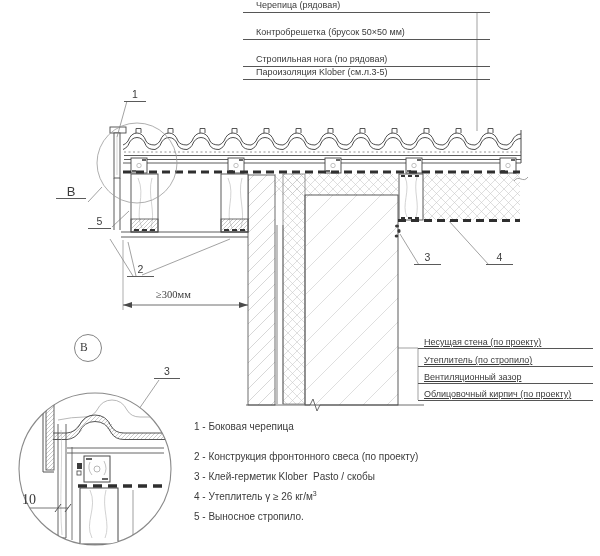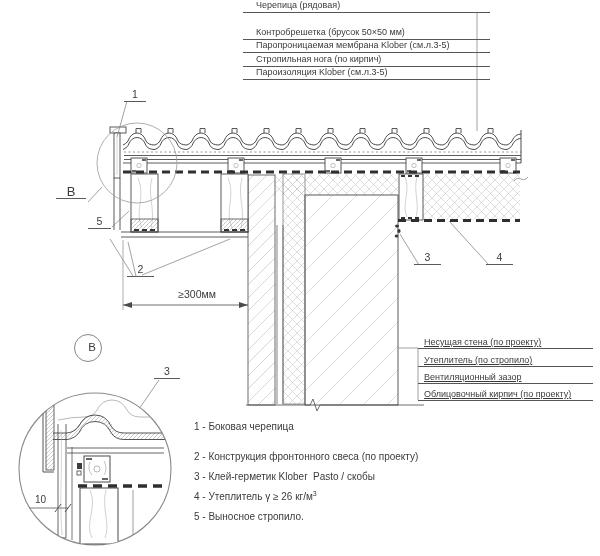--- a/index.html
+++ b/index.html
@@ -9,21 +9,21 @@
   .crow{position:absolute;left:243px;width:234px;height:13px;line-height:13px;
         border-bottom:1px solid #565656;font-size:9px;padding-left:13px;
         white-space:nowrap;overflow:visible;}
   .wrow{position:absolute;left:418px;width:174px;height:13px;line-height:14px;
         border-bottom:1px solid #565656;font-size:9px;padding-left:6px;white-space:nowrap;text-decoration:underline;}
   .lrow{position:absolute;left:194px;height:14px;line-height:14px;font-size:10px;
         white-space:pre;}
   .lrow sup{font-size:7px;}
   .cnum{position:absolute;text-align:center;font-size:10.5px;height:13px;line-height:13px;
         border-bottom:1px solid #5a5a5a;}
-  .plain{position:absolute;text-align:right;font-size:10.5px;height:13px;line-height:13px;}
+  .plain{position:absolute;text-align:left;font-size:10.5px;height:13px;line-height:13px;font-family:Liberation Serif, serif;}
   .viewlbl{font-size:13px;}
 </style>
 </head>
 <body>
 
 <div class="stage">
 
 <svg width="600" height="556" viewBox="0 0 600 556">
   <defs>
     <pattern id="xh" width="9" height="9" patternUnits="userSpaceOnUse">
@@ -205,39 +205,38 @@
       <g>
         <path d="M24,508 H68" stroke="#555" stroke-width="0.8" fill="none"></path>
         <path d="M55,512 L61,504 M65,512 L71,504" stroke="#555" stroke-width="1" fill="none"></path>
       </g>
     </g>
   </g>
 </svg>
 
 <div class="crow" style="top:-1px"><span>Черепица (рядовая)</span></div>
 <div class="crow" style="top:25.5px"><span>Контробрешетка (брусок 50×50 мм)</span></div>
-<div class="crow" style="top:39px"><span>Паропроницаемая мембрана Klober (см.л.3-5)</span></div>
-<div class="crow" style="top:52.5px"><span>Стропильная нога (по кирпич)</span></div>
+<div class="crow" style="top:52.5px"><span>Стропильная нога (по рядовая)</span></div>
 <div class="crow" style="top:66px"><span>Пароизоляция Klober (см.л.3-5)</span></div>
 
 <div class="wrow" style="top:335px"><span>Несущая стена (по проекту)</span></div>
 <div class="wrow" style="top:353px"><span>Утеплитель (по стропило)</span></div>
 <div class="wrow" style="top:370px"><span>Вентиляционный зазор</span></div>
 <div class="wrow" style="top:387px"><span>Облицовочный кирпич (по проекту)</span></div>
 
 <span class="cnum" style="left:124px;top:88px;width:22px">1</span>
 <span class="cnum viewlbl" style="left:56px;top:185px;width:30px">В</span>
 <span class="cnum" style="left:88px;top:215px;width:23px">5</span>
 <span class="cnum" style="left:127px;top:263px;width:27px">2</span>
 <span class="cnum" style="left:414px;top:251px;width:27px">3</span>
 <span class="cnum" style="left:486px;top:251px;width:27px">4</span>
 <span class="cnum" style="left:154px;top:365px;width:26px">3</span>
 <span class="plain" style="left:156px;top:288px;width:60px">≥300мм</span>
 <span class="plain" style="left:80px;top:341px;width:16px;font-size:11.5px">В</span>
-<span class="plain" style="left:22px;top:493px;width:24px;font-size:10px">10</span>
+<span class="plain" style="left:22px;top:493px;width:24px;font-size:14px">10</span>
 
 <div class="lrow" style="top:417px"><span>1 - Боковая черепица</span><sup></sup></div>
 <div class="lrow" style="top:447px"><span>2 - Конструкция фронтонного свеса (по проекту)</span><sup></sup></div>
 <div class="lrow" style="top:467px"><span>3 - Клей-герметик Klober  Pasto / скобы</span><sup></sup></div>
 <div class="lrow" style="top:487px"><span>4 - Утеплитель γ ≥ 26 кг/м</span><sup>3</sup></div>
 <div class="lrow" style="top:507px"><span>5 - Выносное стропило.</span><sup></sup></div>
 
 </div>
 
 </body></html>

